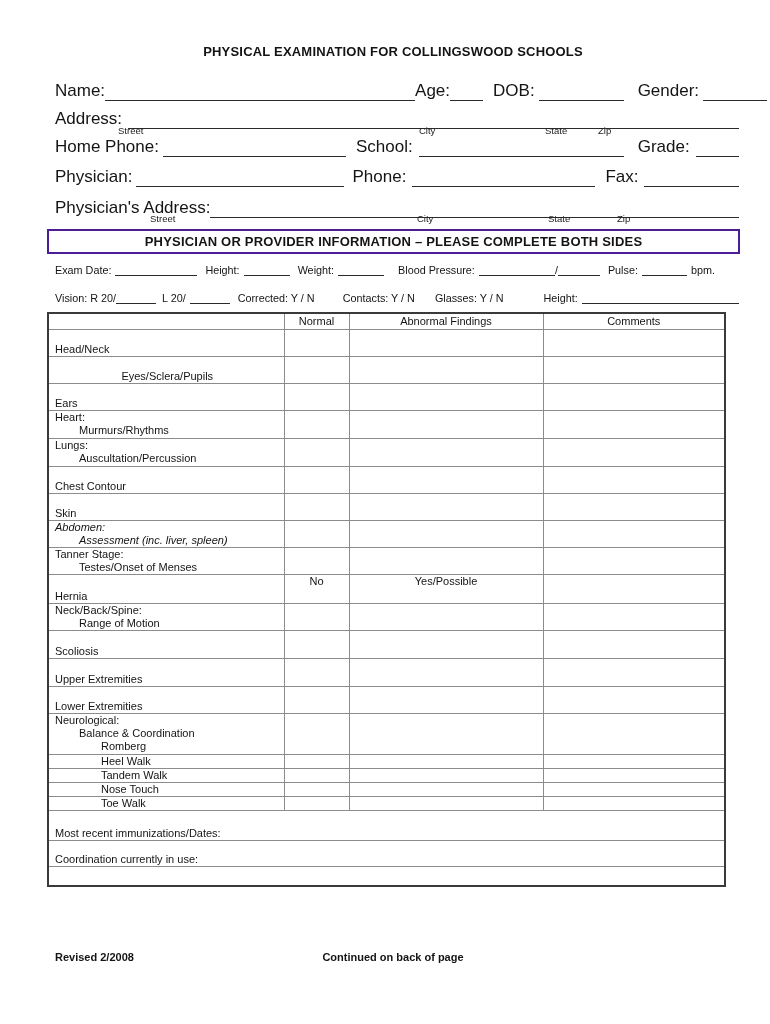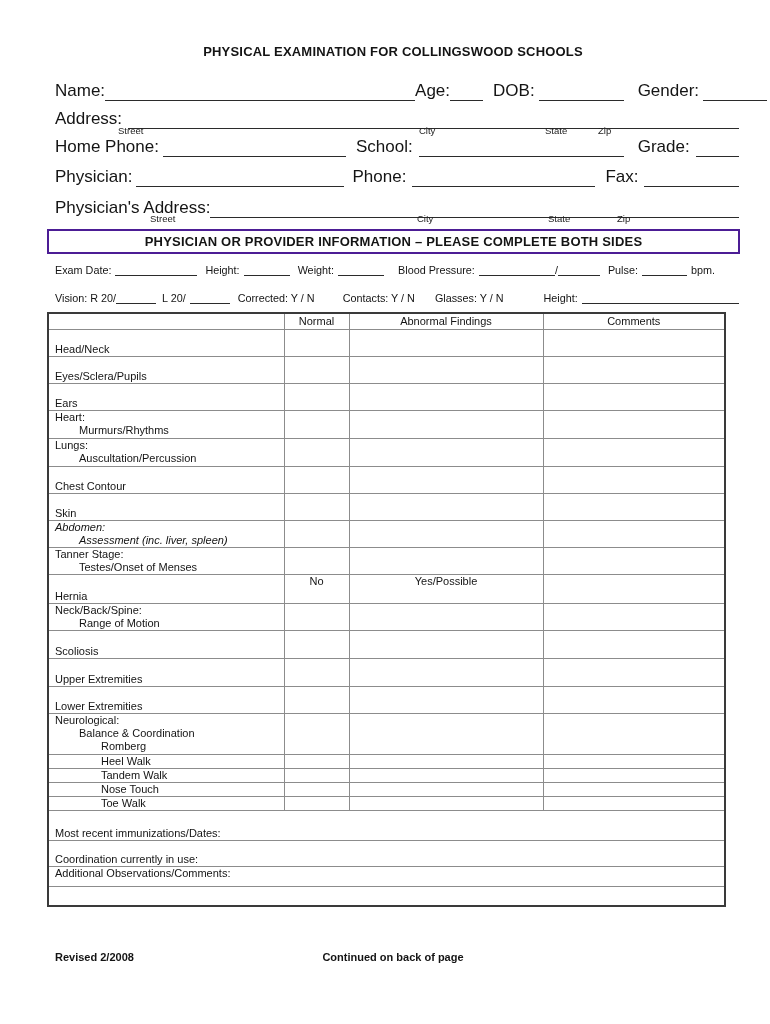--- a/index.html
+++ b/index.html
@@ -158,21 +158,21 @@
           <td class="hdr">Comments</td>
         </tr>
         <tr style="height: 27px;">
           <td class="vb">
             <div class="i0">Head/Neck</div>
           </td>
           <td class="vt cc"></td>
           <td class="vt cc"></td>
           <td></td>
         </tr>
-        <tr style="height: 27px;">
+        <tr style="height: 27px; text-align: center;">
           <td class="vb">
             <div class="i0">Eyes/Sclera/Pupils</div>
           </td>
           <td class="vt cc"></td>
           <td class="vt cc"></td>
           <td></td>
         </tr>
         <tr style="height: 27px;">
           <td class="vb">
             <div class="i0">Ears</div>
@@ -320,25 +320,20 @@
           <td class="vb" colspan="4">
             <div class="i0">Most recent immunizations/Dates:</div>
           </td>
         </tr>
         <tr style="height: 26px;">
           <td class="vb" colspan="4">
             <div class="i0">Coordination currently in use:</div>
           </td>
         </tr>
         <tr style="height: 20px;">
-          <td class="vt" colspan="4">
-            <div class="i0">Additional Observations/Comments:</div>
-          </td>
-        </tr>
-        <tr style="height: 20px;">
           <td class="vt" colspan="4"></td>
         </tr>
       </tbody>
   </table>
 
   <div class="abs footer-left">Revised 2/2008</div>
   <div class="abs footer-center">Continued on back of page</div>
 
 </div>
 

